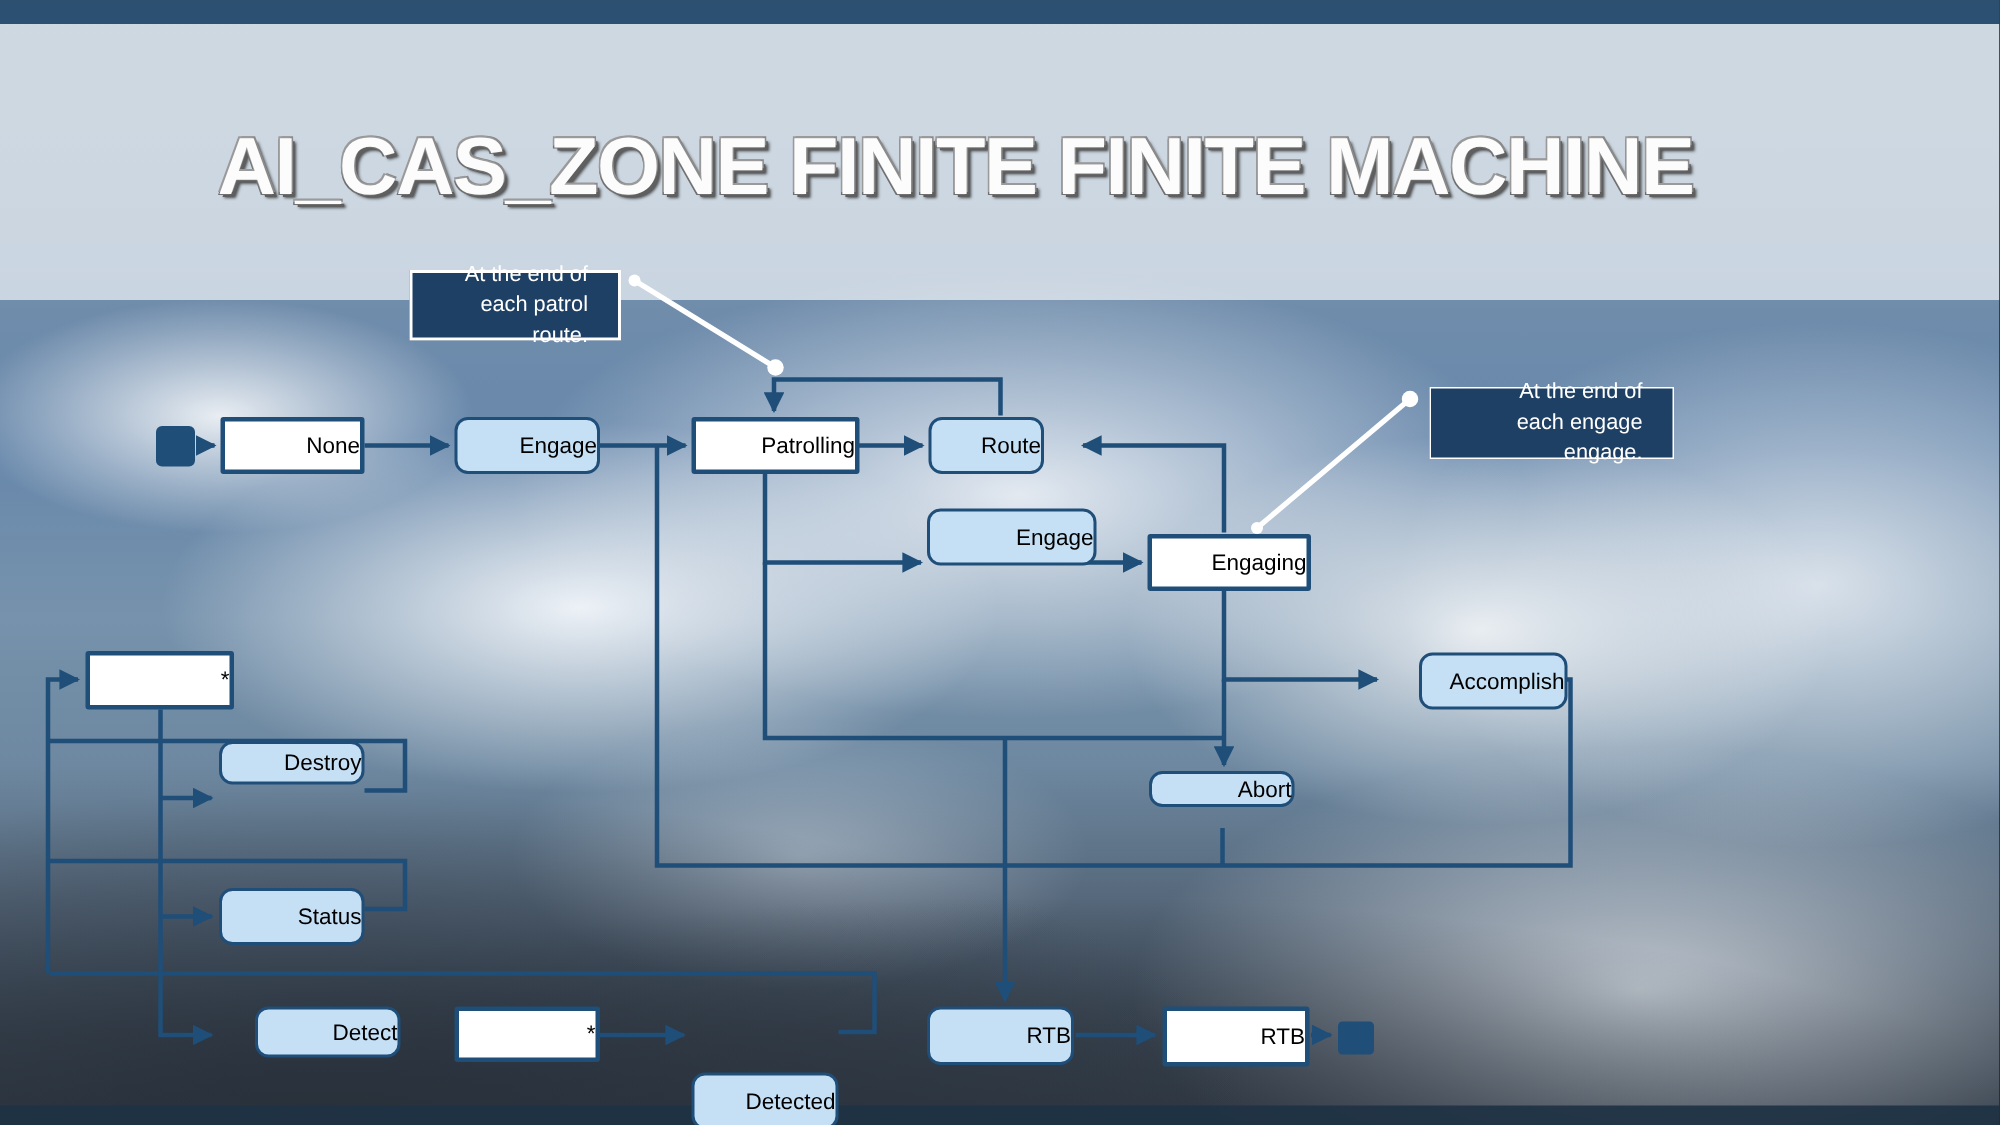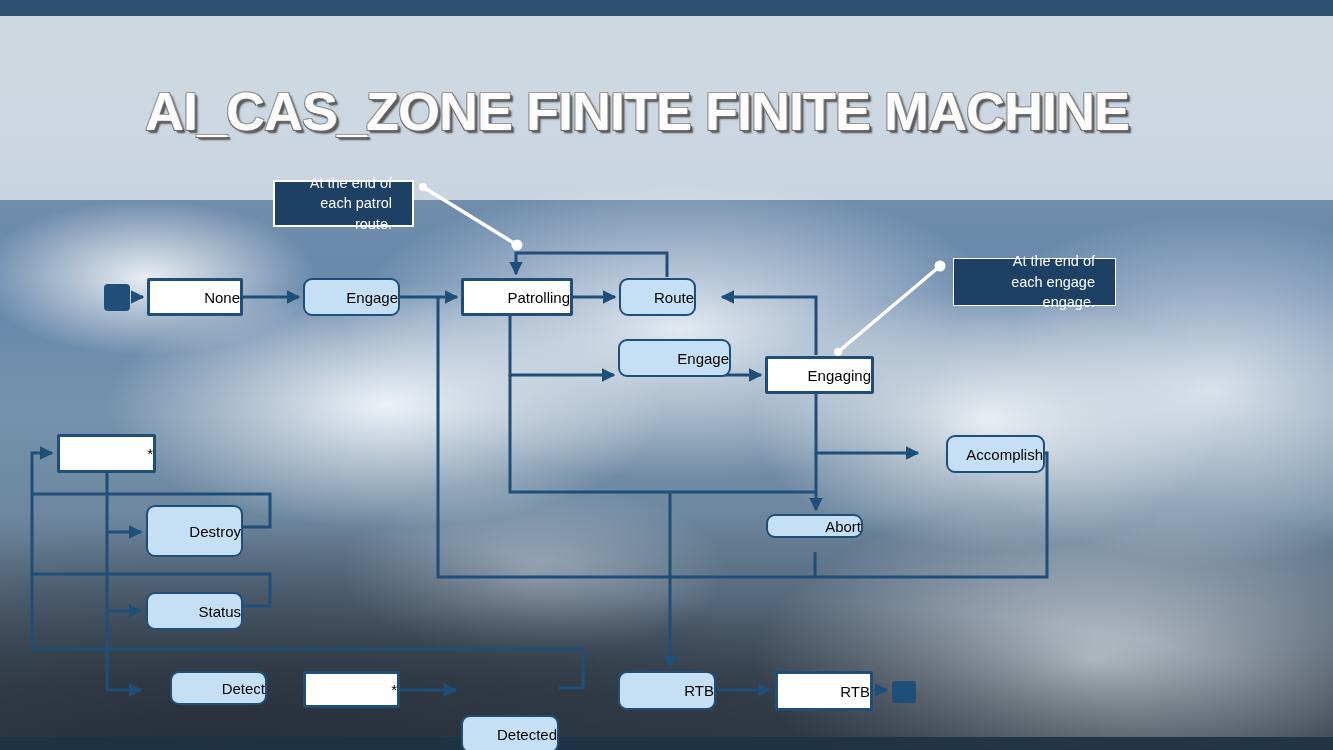--- a/index.html
+++ b/index.html
@@ -117,21 +117,21 @@
     </div>
   <div class="state round" style="left:922px;top:435px;width:99px;height:38px;margin-left:24px;">
       <span>Accomplish</span>
     </div>
   <div class="state round" style="left:766px;top:514px;width:97px;height:24px;">
       <span>Abort</span>
     </div>
   <div class="state rect" style="left:57px;top:434px;width:99px;height:39px;">
       <span>*</span>
     </div>
-  <div class="state round" style="left:146px;top:505px;width:97px;height:52px;padding-left:24px;">
+  <div class="state round" style="left:146px;top:494px;width:97px;height:29px;padding-left:24px;">
       <span>Destroy</span>
     </div>
   <div class="state round" style="left:146px;top:592px;width:97px;height:38px;">
       <span>Status</span>
     </div>
   <div class="state round" style="left:146px;top:671px;width:97px;height:34px;margin-left:24px;">
       <span>Detect</span>
     </div>
   <div class="state rect" style="left:303px;top:671px;width:97px;height:37px;">
       <span>*</span>

